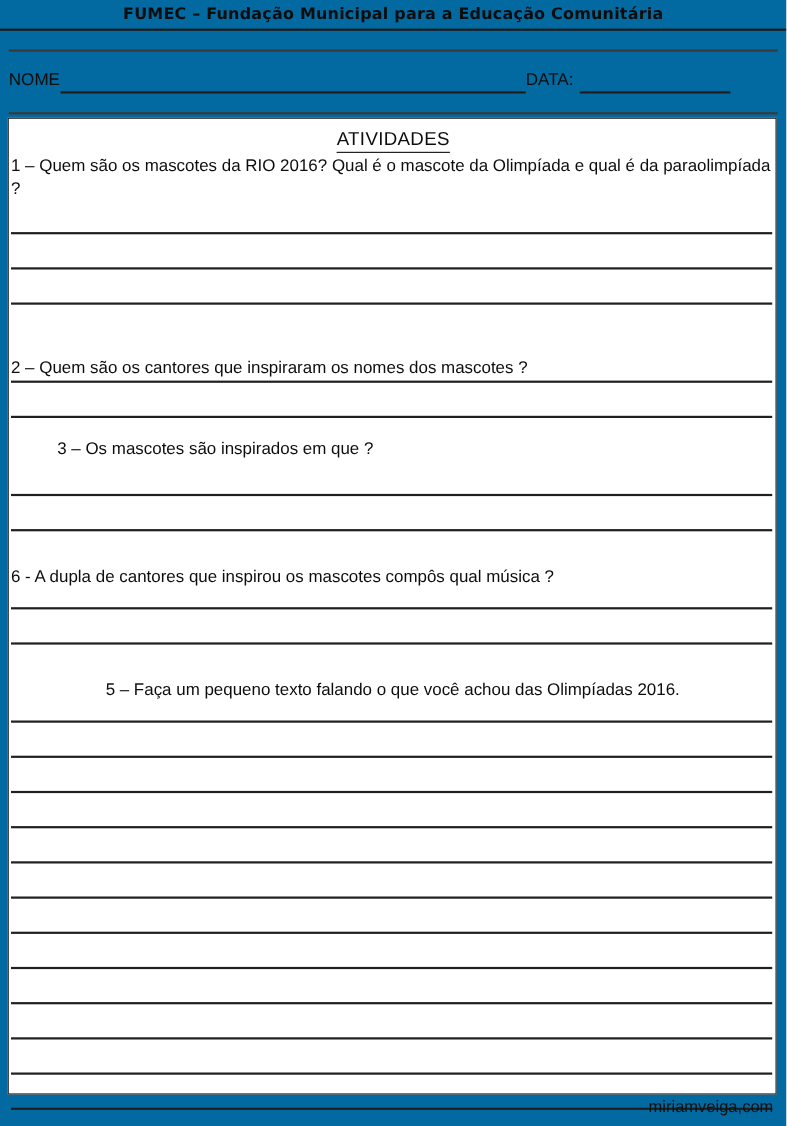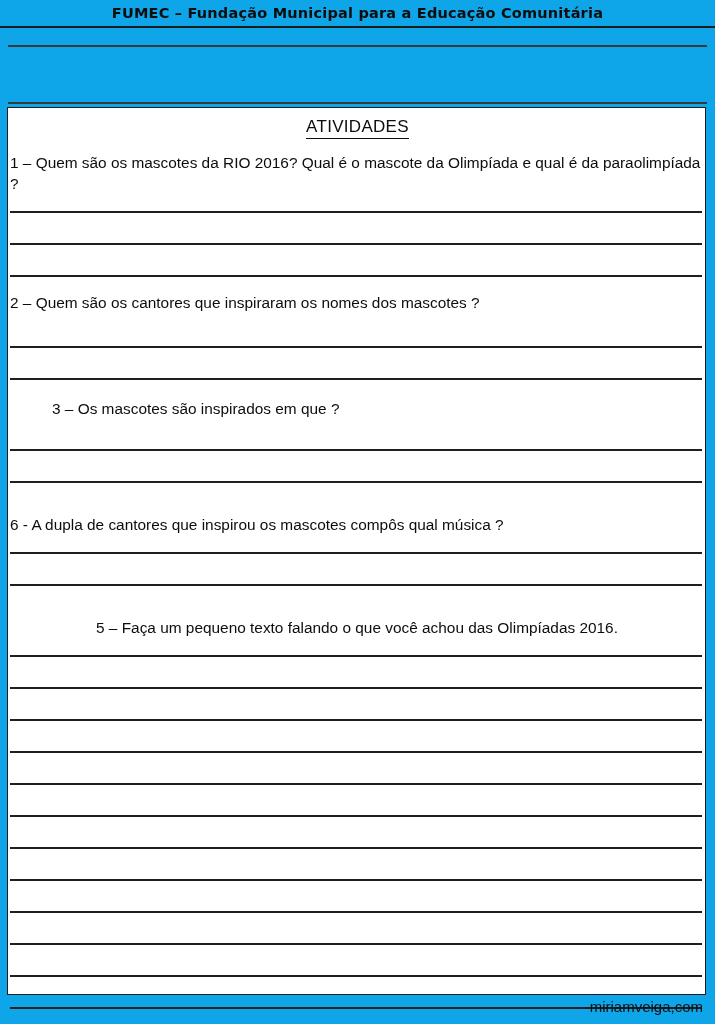--- a/index.html
+++ b/index.html
@@ -12,21 +12,21 @@
     font-family: "Liberation Sans", sans-serif;
     color: #111111;
     -webkit-font-smoothing: antialiased;
   }
 
   .page {
     position: relative;
     width: 715px;
     height: 1024px;
     margin: 0 auto;
-    background: #0ea5e9;
+    background: #0369a1;
     overflow: hidden;
   }
 
   
   .header-title-row {
     position: absolute;
     left: 0;
     top: 0;
     width: 715px;
     height: 26px;
@@ -144,34 +144,41 @@
 
 <div class="page">
 
   <div class="header-title-row">
     <div class="header-title">FUMEC – Fundação Municipal para a Educação Comunitária</div>
   </div>
 
   <div class="rule rule-h1"></div>
   <div class="rule rule-h2"></div>
 
+  <div class="namedate-row">
+    <span class="nome-label">NOME</span>
+    <span class="fill-line nome-fill"></span>
+
+    <span class="data-label">DATA:</span>
+    <span class="fill-line data-fill"></span>
+  </div>
 
   <div class="rule rule-h3"></div>
 
   <div class="content-box">
     <div class="activities-title-wrap">
       <span class="activities-title">ATIVIDADES</span>
     </div>
 
     <div id="questions-layer">
-        <div class="question" style="top: 44px;">1 – Quem são os mascotes da RIO 2016? Qual é o mascote da Olimpíada e qual é da paraolimpíada ?</div>
+        <div class="question" style="top: 32px;">1 – Quem são os mascotes da RIO 2016? Qual é o mascote da Olimpíada e qual é da paraolimpíada ?</div>
         <div class="answer-line" style="top: 103px;"></div>
         <div class="answer-line" style="top: 135px;"></div>
         <div class="answer-line" style="top: 167px;"></div>
-        <div class="question" style="top: 184px;">2 – Quem são os cantores que inspiraram os nomes dos mascotes ?</div>
+        <div class="question" style="top: 216px;">2 – Quem são os cantores que inspiraram os nomes dos mascotes ?</div>
         <div class="answer-line" style="top: 238px;"></div>
         <div class="answer-line" style="top: 270px;"></div>
         <div class="question" style="top: 290px; margin-left: 42px;">3 – Os mascotes são inspirados em que ?</div>
         <div class="answer-line" style="top: 341px;"></div>
         <div class="answer-line" style="top: 373px;"></div>
         <div class="question" style="top: 406px;">6 -  A dupla de cantores que inspirou os mascotes  compôs qual música ?</div>
         <div class="answer-line" style="top: 444px;"></div>
         <div class="answer-line" style="top: 476px;"></div>
         <div class="question" style="top: 509px; text-align: center;">5 – Faça um pequeno texto falando o que você achou das Olimpíadas 2016.</div>
         <div class="answer-line" style="top: 547px;"></div>

